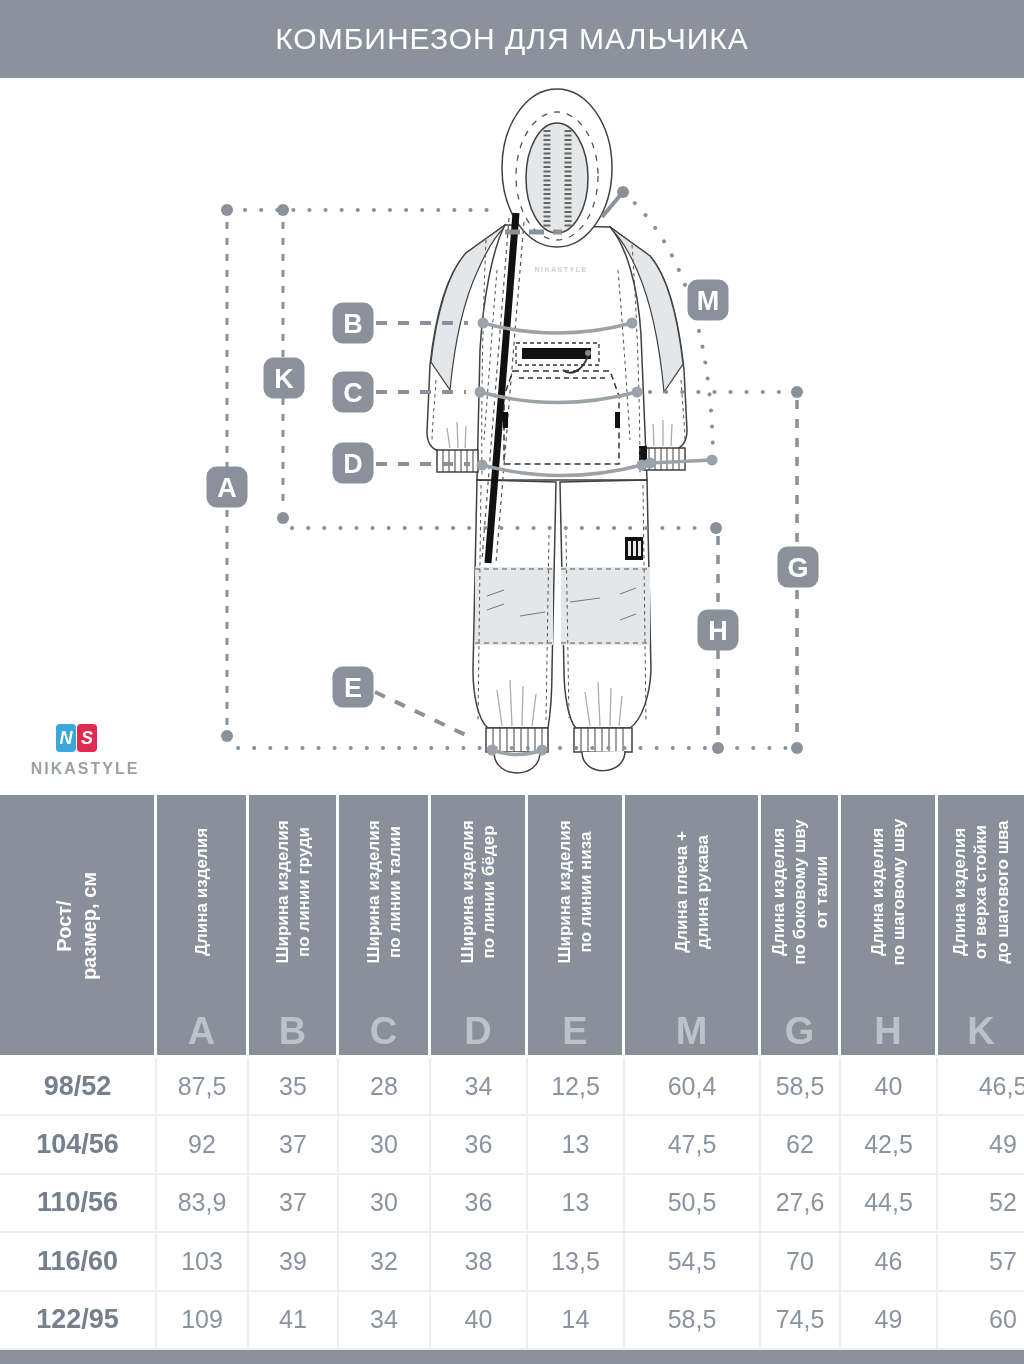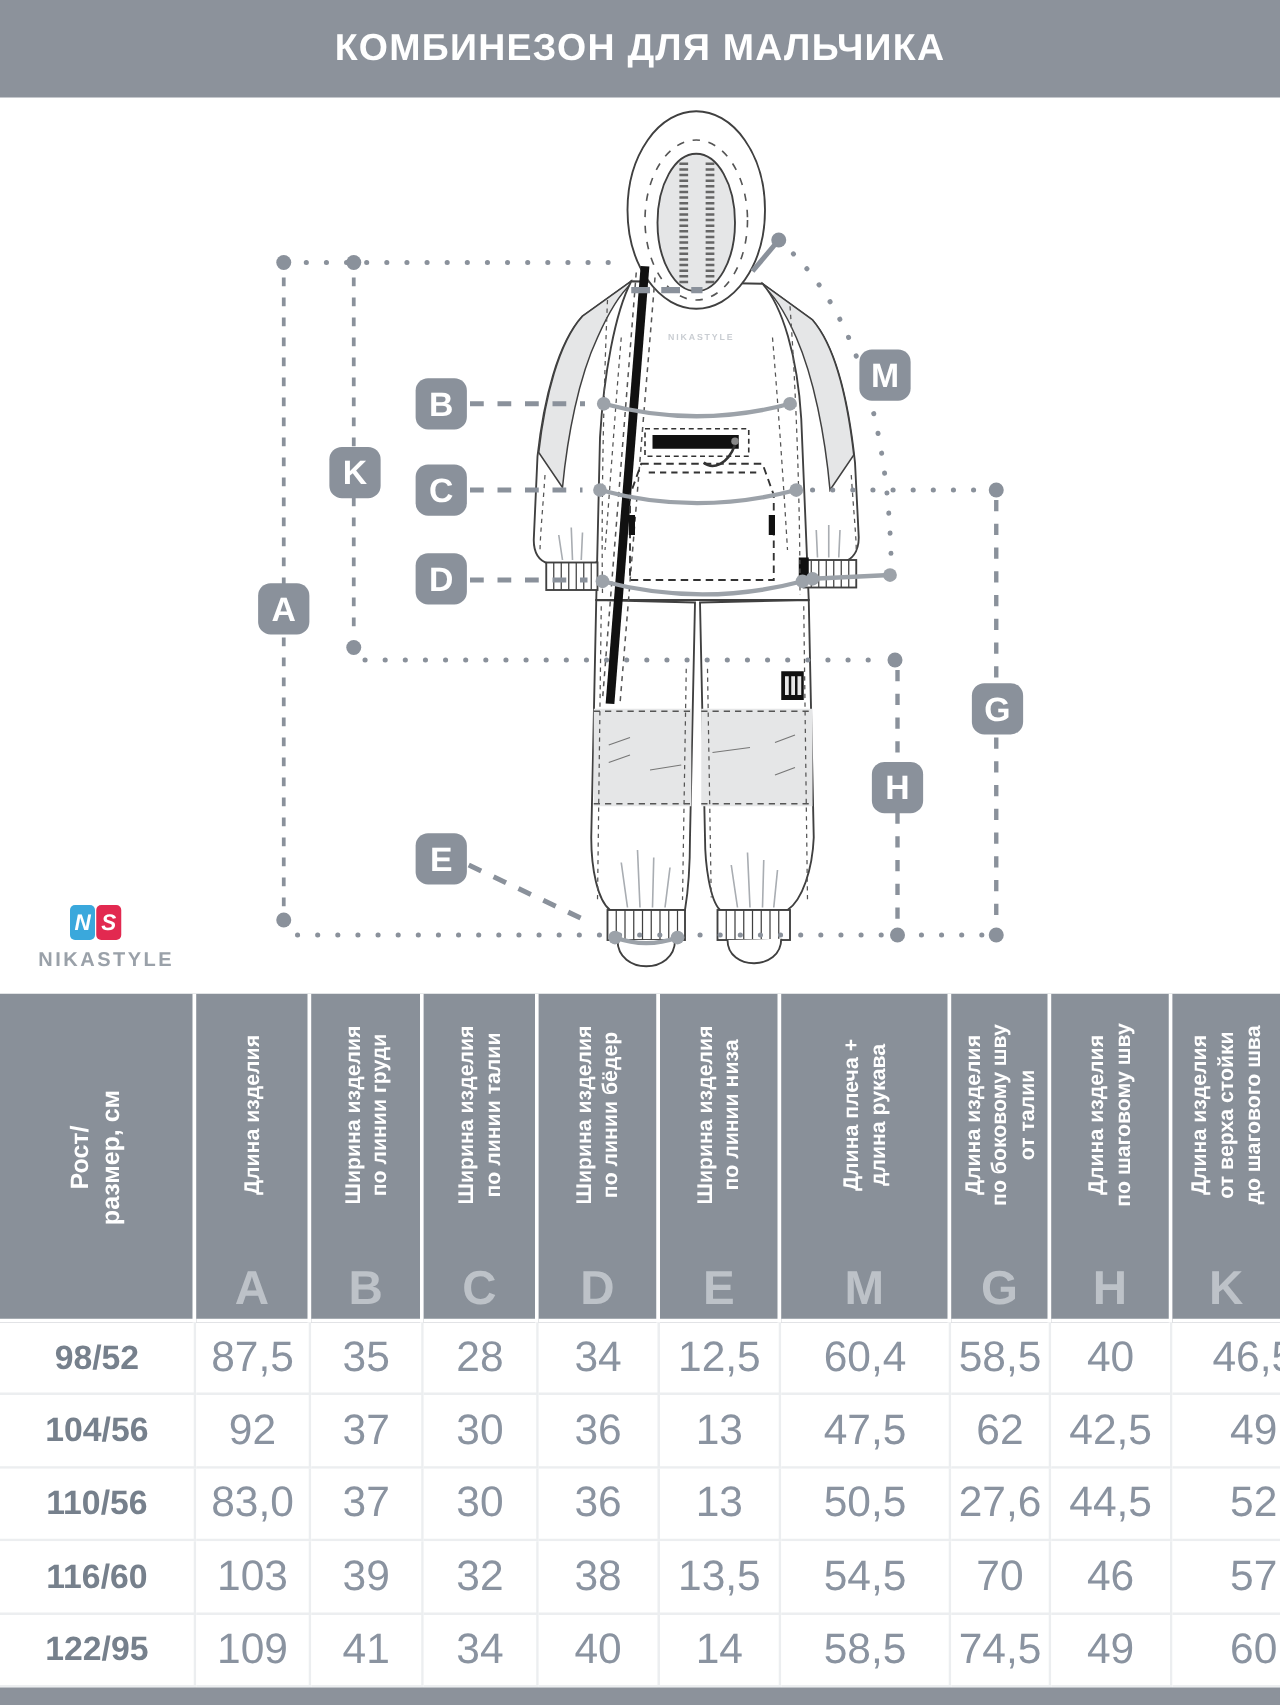--- a/index.html
+++ b/index.html
@@ -6,21 +6,21 @@
   body{
     width:1024px;height:1364px;position:relative;overflow:hidden;
     background:#ffffff;font-family:"Liberation Sans",sans-serif;
   }
   
   .banner{
     position:absolute;left:0;top:0;width:1024px;height:78px;
     background:#8C929B;display:flex;align-items:center;justify-content:center;
   }
   .banner-title{
-    color:#ffffff;font-size:30px;font-weight:700;letter-spacing:1px;
+    color:#ffffff;font-size:30px;font-weight:400;letter-spacing:1px;
   }
   
   .diagram{position:absolute;left:0;top:80px;width:1024px;height:715px;}
   .diagram svg{display:block;}
   svg text{font-family:"Liberation Sans",sans-serif;}
   .badge-letter{fill:#ffffff;font-size:27px;font-weight:700;text-anchor:middle;}
   .chest-brand{fill:#C9CDD2;font-size:7px;letter-spacing:1.5px;text-anchor:middle;font-weight:700;}
   
   .logo{position:absolute;left:30px;top:724px;width:110px;height:62px;}
   .logo-marks{position:absolute;left:26px;top:0;display:flex;gap:1px;}
@@ -54,21 +54,21 @@
   }
   .hc.first .rot{top:131px;font-size:20px;width:250px;}
   .hc .letter{
     position:absolute;left:0;right:0;bottom:2px;text-align:center;
     color:#BDC2C8;font-weight:700;font-size:38px;
   }
   .dc{
     background:#ffffff;box-sizing:border-box;
     border-right:2px solid #ECEEF0;border-bottom:2px solid #ECEEF0;
     display:flex;align-items:center;justify-content:center;
-    color:#8A93A0;font-size:34px;
+    color:#8A93A0;font-size:25px;
   }
   .dc.lastcol{border-right:none;padding-left:44px;}
   .dc.size{color:#76808C;font-weight:700;font-size:27px;text-align:right;}
   
   .bottom-bar{position:absolute;left:0;top:1350px;width:1024px;height:14px;background:#8C929B;}
 </style>
 </head>
 <body>
 
 <div class="banner">
@@ -342,21 +342,21 @@
     <div class="dc">92</div>
     <div class="dc">37</div>
     <div class="dc">30</div>
     <div class="dc">36</div>
     <div class="dc">13</div>
     <div class="dc">47,5</div>
     <div class="dc">62</div>
     <div class="dc">42,5</div>
     <div class="dc lastcol">49</div>
     <div class="dc size">110/56</div>
-    <div class="dc">83,0</div>
+    <div class="dc">83,9</div>
     <div class="dc">37</div>
     <div class="dc">30</div>
     <div class="dc">36</div>
     <div class="dc">13</div>
     <div class="dc">50,5</div>
     <div class="dc">27,6</div>
     <div class="dc">44,5</div>
     <div class="dc lastcol">52</div>
     <div class="dc size">116/60</div>
     <div class="dc">103</div>

